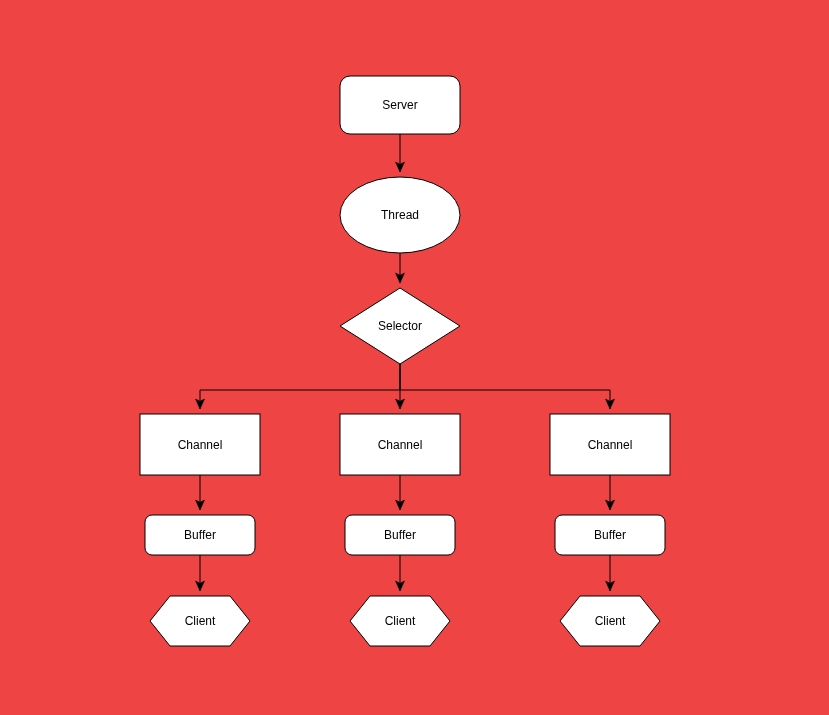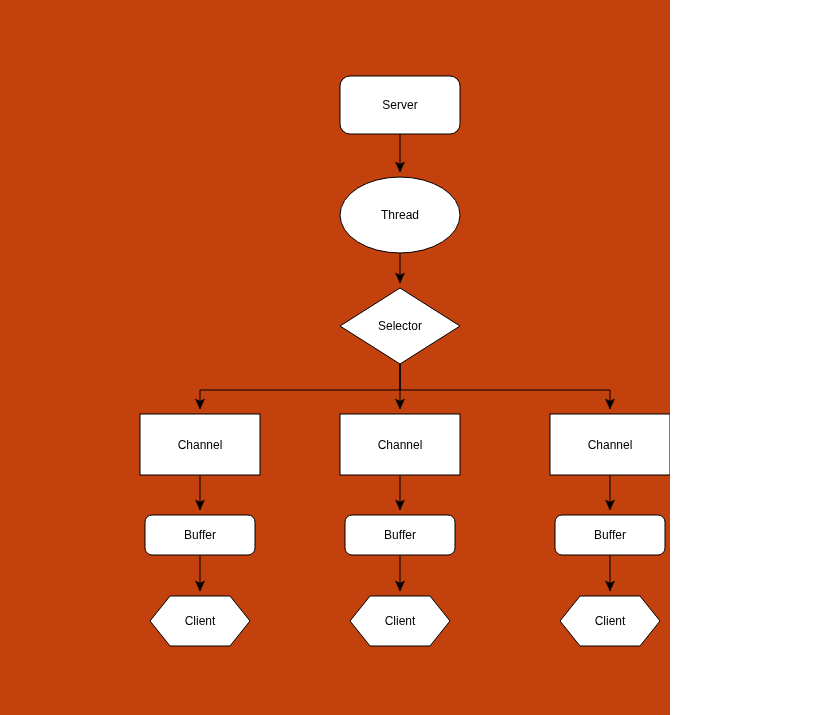--- a/index.html
+++ b/index.html
@@ -2,23 +2,23 @@
 <html><head>
 <meta charset="utf-8">
 <style>
   html, body {
     margin: 0;
     padding: 0;
     background: #ffffff;
   }
   .canvas {
     position: relative;
-    width: 670px;
+    width: 829px;
     height: 715px;
-    background: #c2410c;
+    background: #ef4444;
     overflow: hidden;
   }
   svg {
     display: block;
   }
   .node-shape {
     fill: #ffffff;
     stroke: #000000;
     stroke-width: 1;
   }

